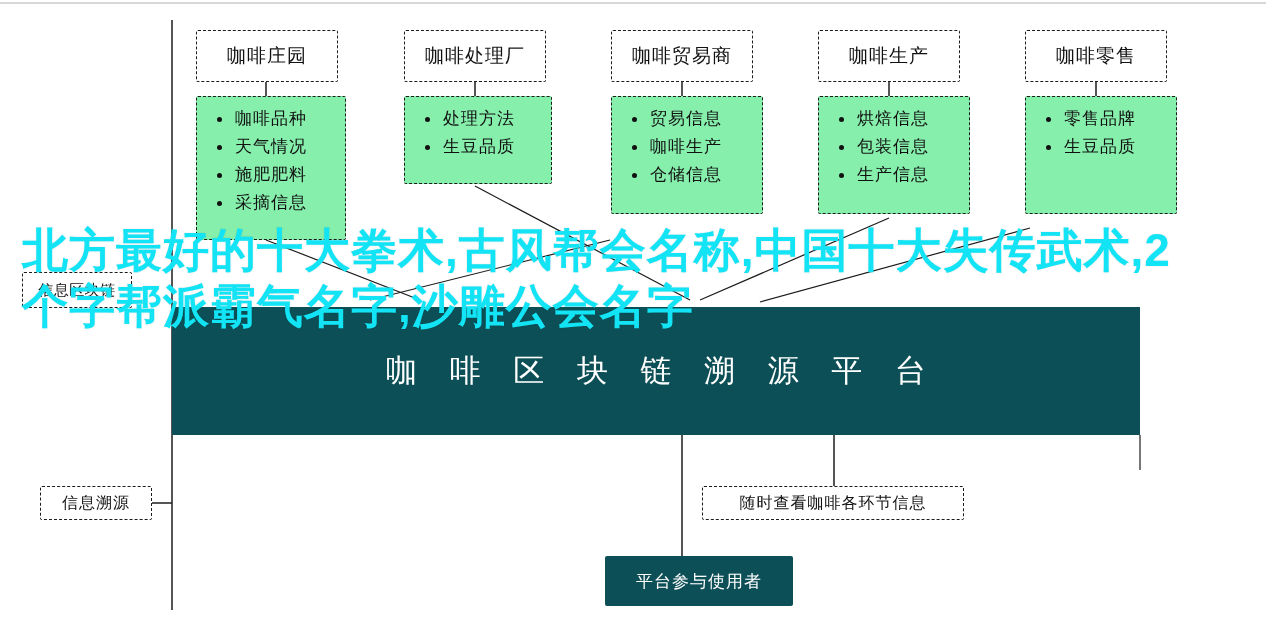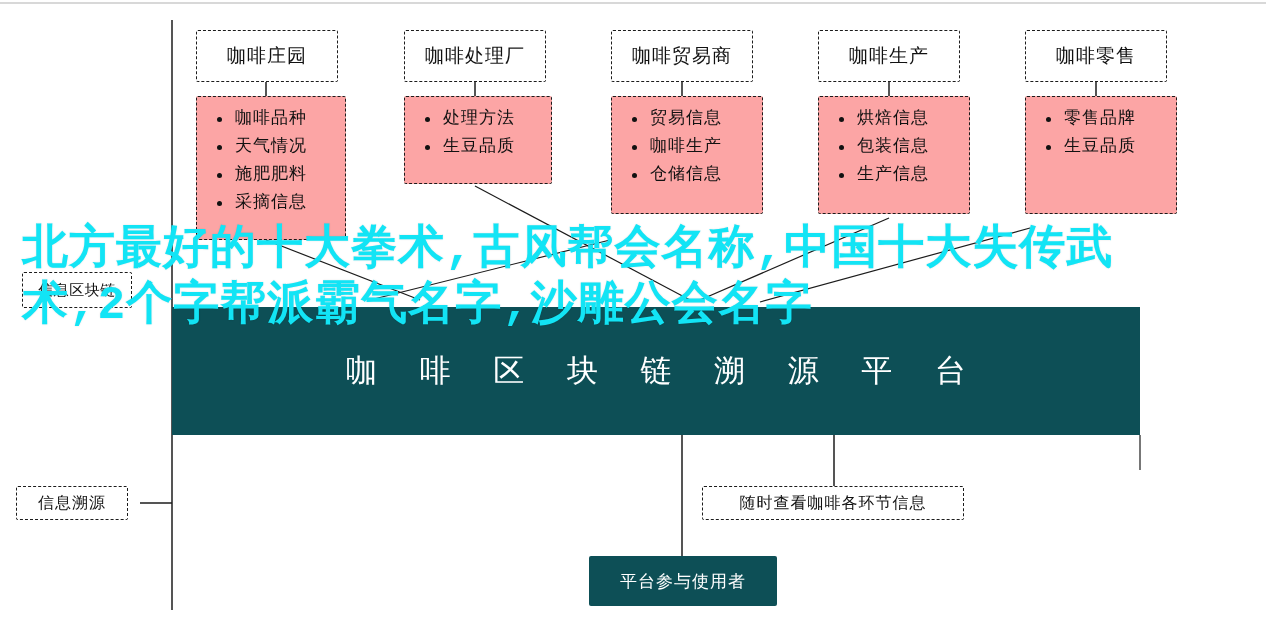--- a/index.html
+++ b/index.html
@@ -6,21 +6,21 @@
     margin: 0;
     padding: 0;
     background: #ffffff;
   }
   #stage {
     position: relative;
     width: 1266px;
     height: 622px;
     background: #ffffff;
     overflow: hidden;
-    font-family: Liberation Mono, monospace;
+    font-family: Liberation Sans, sans-serif;
   }
   
   .top-rule {
     position: absolute;
     left: 0;
     top: 2px;
     width: 1266px;
     height: 2px;
     background: #d8d8d8;
   }
@@ -49,21 +49,21 @@
     border-radius: 2px;
   }
   .node.small {
     font-size: 15px;
     letter-spacing: 0.5px;
   }
   .detail {
     position: absolute;
     box-sizing: border-box;
     border: 1.5px dashed #1c1c1c;
-    background: #fca5a5;
+    background: #86efac;
     padding: 8px 10px 8px 12px;
     border-radius: 2px;
   }
   .detail ul {
     list-style: none;
     margin: 0;
     padding: 0;
   }
   .detail li {
     position: relative;
@@ -232,27 +232,27 @@
   </div>
 
   <div class="node small" style="left:22px; top:272px; width:110px; height:36px;">
     <span>信息区块链</span>
   </div>
 
   <div class="platform-band">
     <span class="label">咖 啡 区 块 链 溯 源 平 台</span>
   </div>
 
-  <div class="bottom-node" style="left:16px; top:486px; width:112px; height:34px;">
+  <div class="bottom-node" style="left:40px; top:486px; width:112px; height:34px;">
     <span>信息溯源</span>
   </div>
 
   <div class="bottom-node" style="left:702px; top:486px; width:262px; height:34px;">
     <span>随时查看咖啡各环节信息</span>
   </div>
 
-  <div class="teal-node" style="left:589px; top:556px; width:188px; height:50px;justify-content:center;">
+  <div class="teal-node" style="left:605px; top:556px; width:188px; height:50px;justify-content:center;">
     <span>平台参与使用者</span>
   </div>
 
   <div class="overlay-text">北方最好的十大拳术,古风帮会名称,中国十大失传武术,2个字帮派霸气名字,沙雕公会名字</div>
 
 </div>
 
 </body></html>

